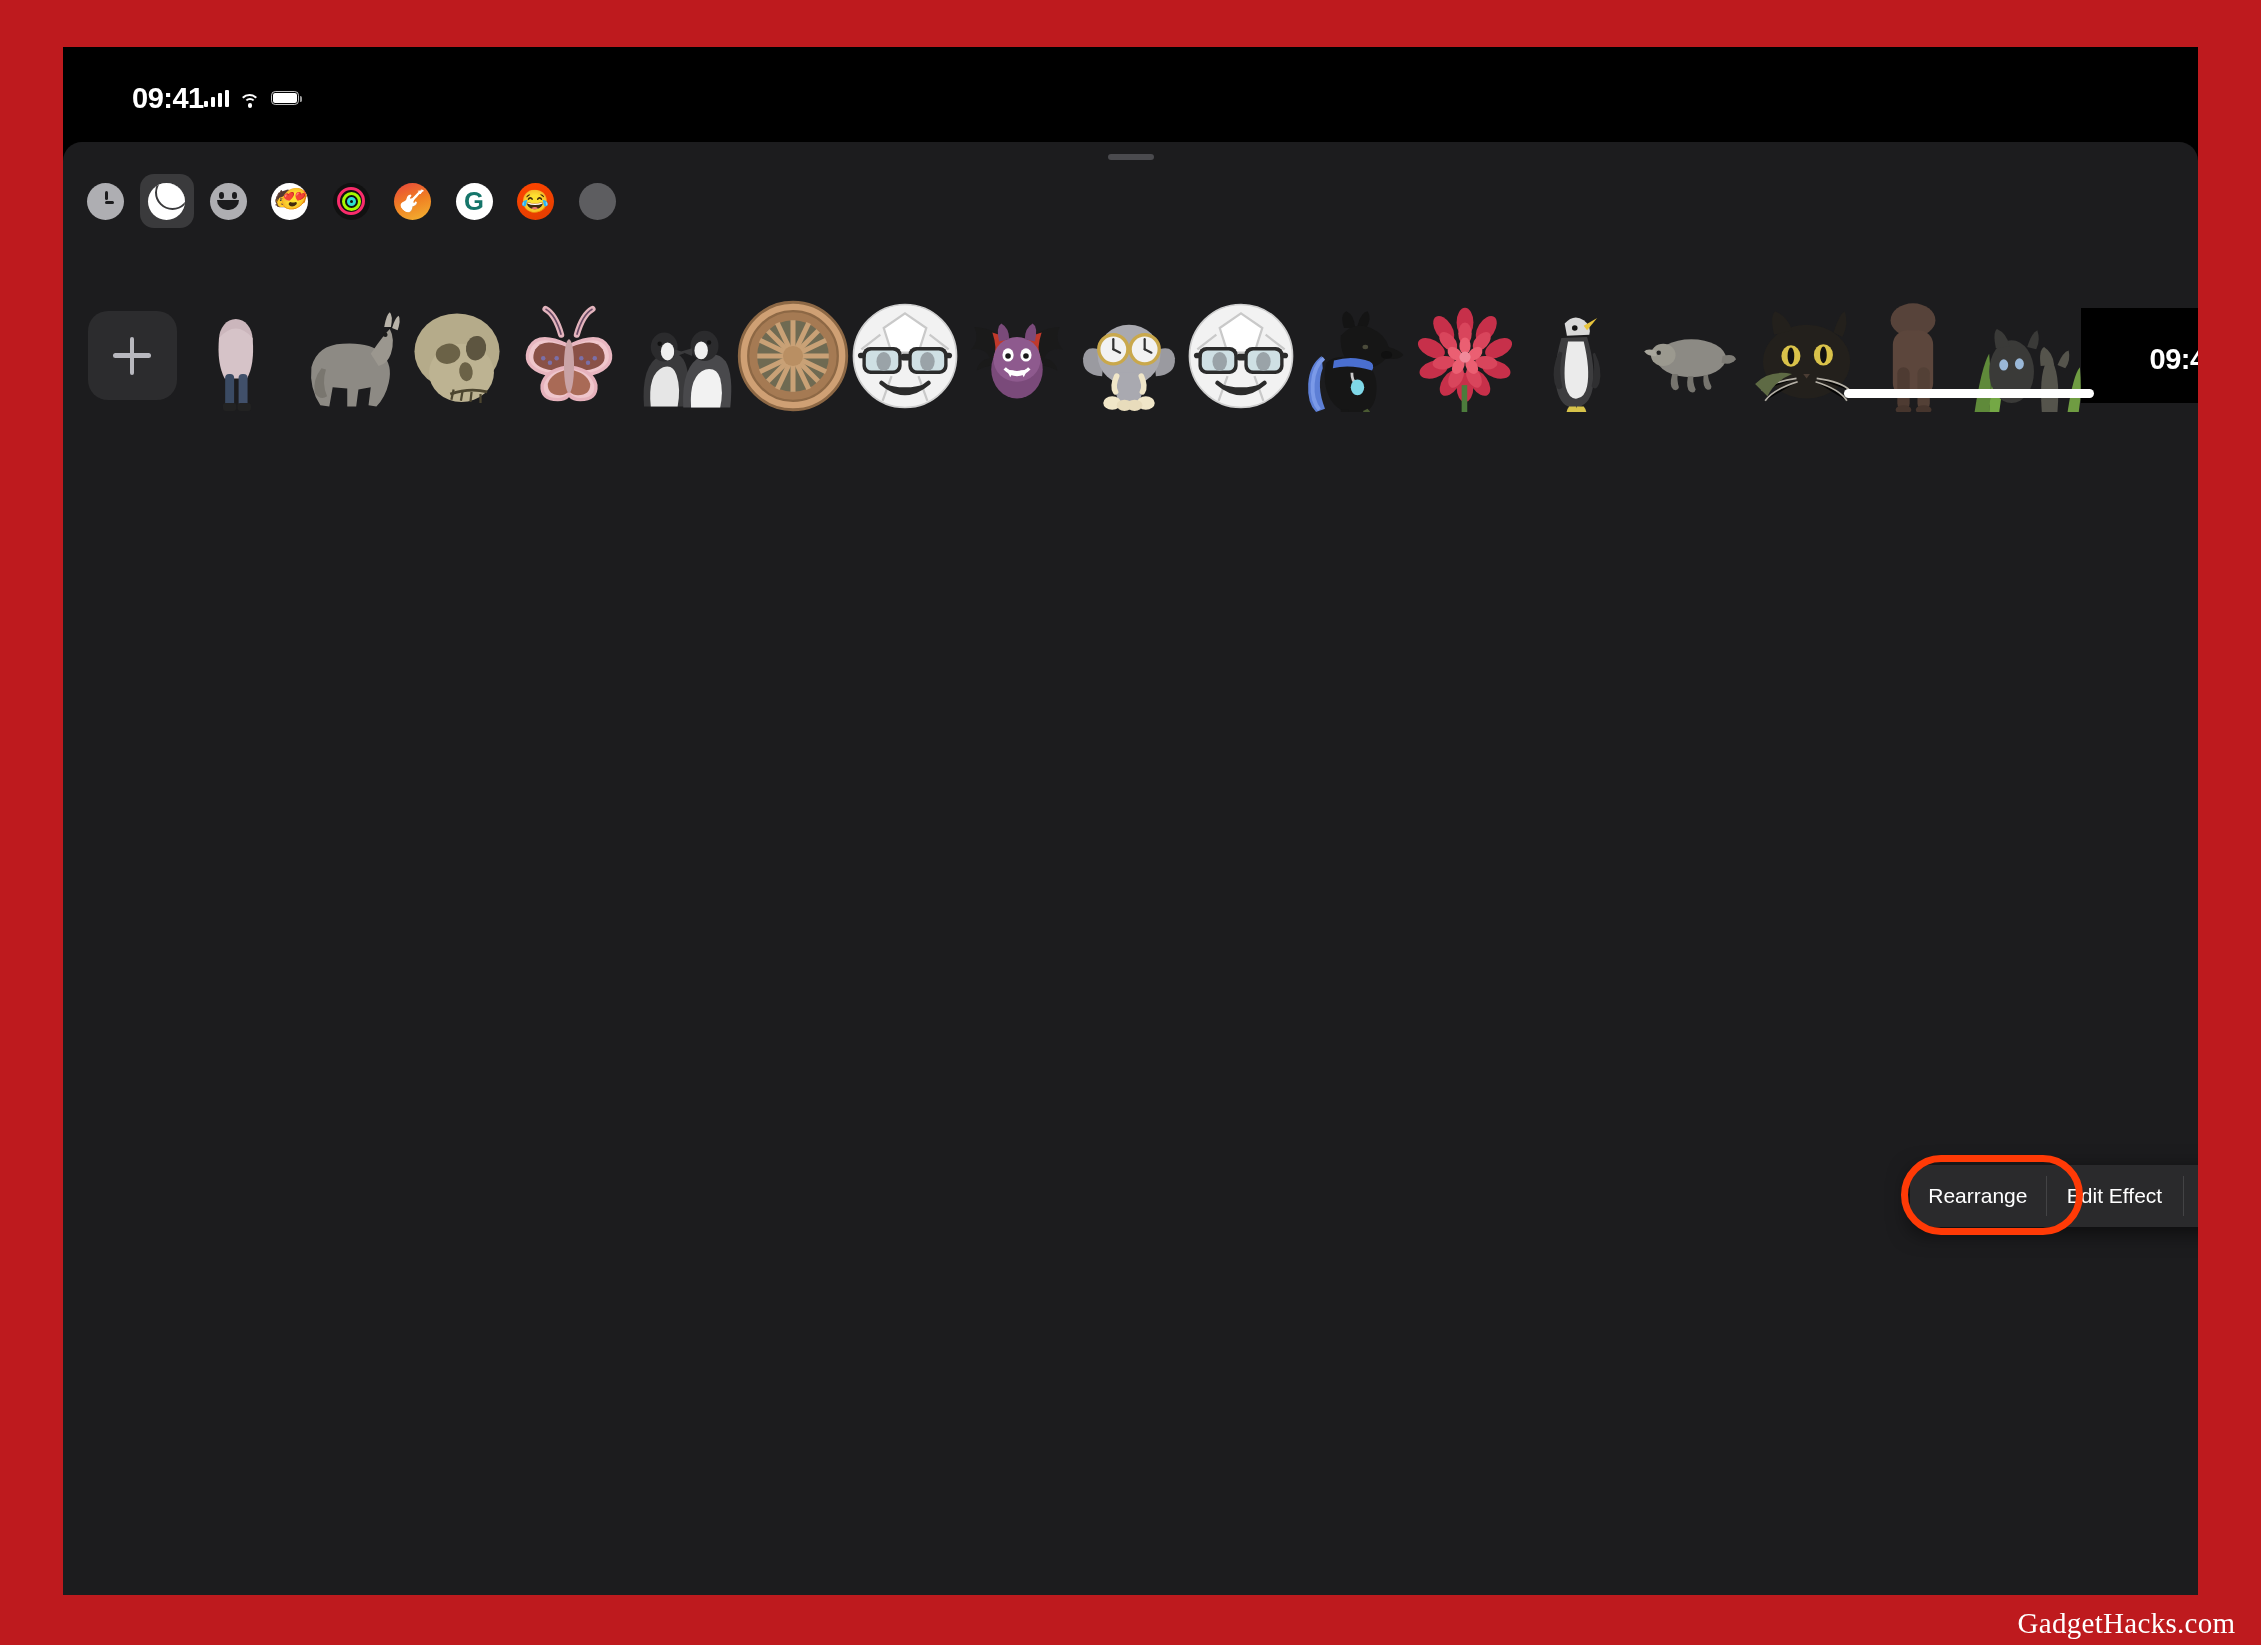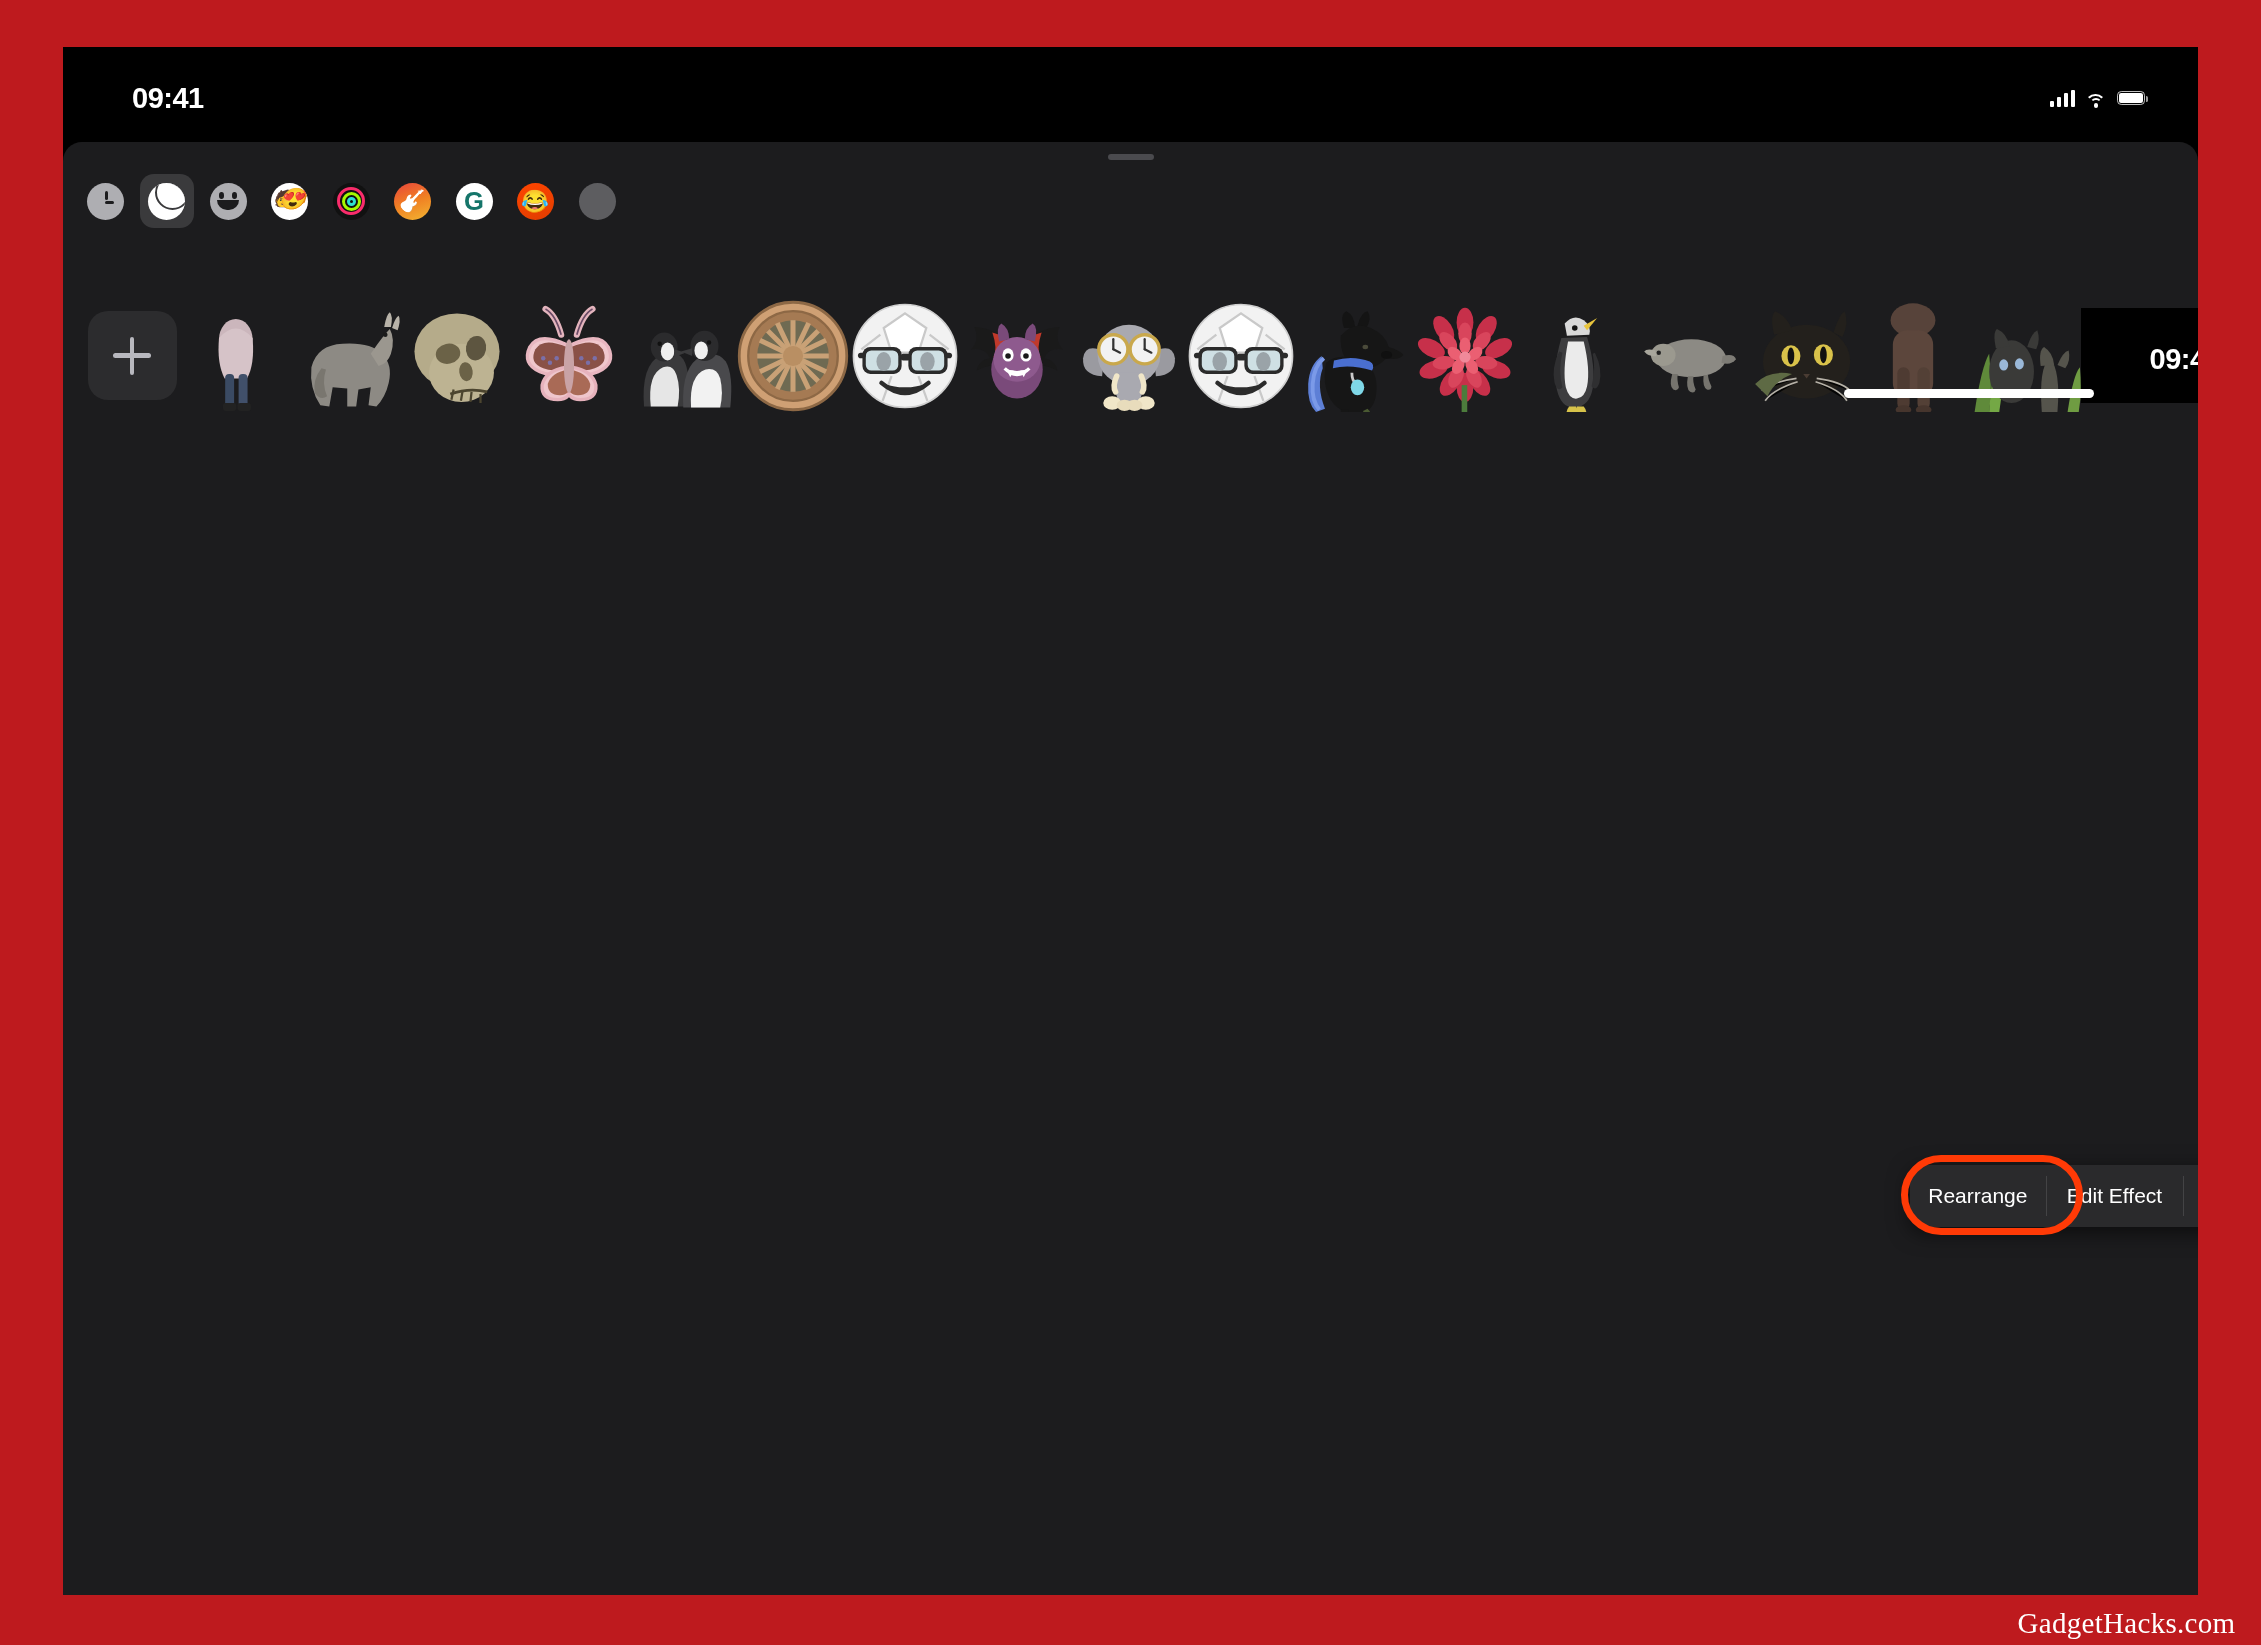--- a/index.html
+++ b/index.html
@@ -29,21 +29,21 @@
     background: #000;
     overflow: hidden;
   }
 
   
   .statusbar {
     position: relative;
     height: 95px;
     display: flex;
     align-items: center;
-    justify-content: space-between;
+    justify-content: flex-start;
     padding: 0 53px 0 69px;
     color: #fff;
     background: #000;
   }
   .clock {
     font-size: 29px;
     font-weight: 600;
     letter-spacing: -0.5px;
     line-height: 1;
     padding-top: 7.5px;

